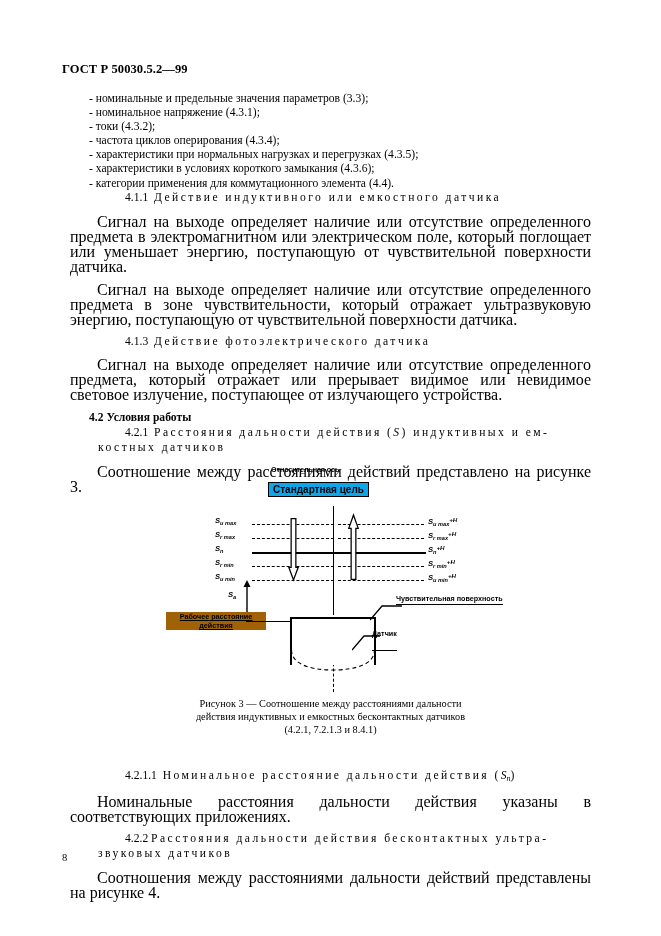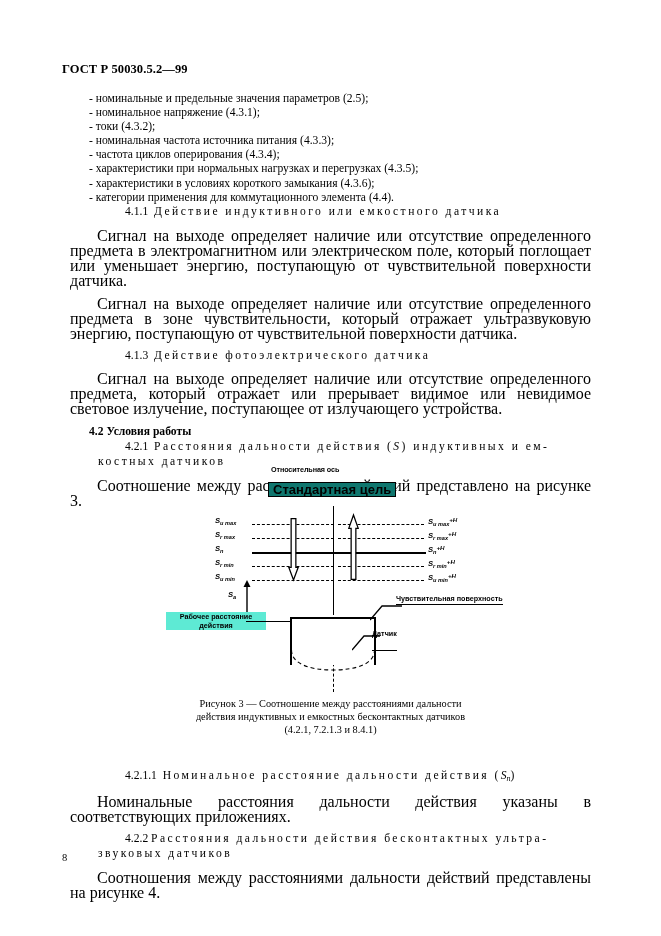--- a/index.html
+++ b/index.html
@@ -107,23 +107,23 @@
     top: 3px;
   }
   .target-box {
     position: absolute;
     left: 268px;
     top: 20px;
     border: 1.4px solid #000;
     padding: 1.5px 4px 2px 4px;
     font-family: "Liberation Sans", sans-serif;
     font-weight: bold;
-    font-size: 13px;
-    white-space: nowrap;
-    background: #0f766e;
+    font-size: 10px;
+    white-space: nowrap;
+    background: #0ea5e9;
     line-height: 9px;
   }
 
   
   .center-axis {
     position: absolute;
     left: 333px;
     top: 44px;
     width: 1.4px;
     height: 186px;
@@ -221,21 +221,22 @@
   .working-label {
     position: absolute;
     left: 166px;
     top: 150px;
     width: 100px;
     text-align: center;
     font-family: "Liberation Sans", sans-serif;
     font-weight: bold;
     font-size: 7.2px;
     line-height: 9px;
-    background: #5eead4;
+    background: #a16207;
+    text-decoration: underline;
   }
 
   .sens-surface-label {
     position: absolute;
     left: 396px;
     top: 132px;
     font-family: "Liberation Sans", sans-serif;
     font-weight: bold;
     font-size: 7.2px;
     white-space: nowrap;
@@ -283,24 +284,23 @@
 </style>
 </head>
 <body>
 
 <div class="page">
 
   <div class="std-header">ГОСТ Р 50030.5.2—99</div>
 
   <div class="content">
 
-    <div class="bullet-line">- номинальные и предельные значения параметров (2.5);</div>
+    <div class="bullet-line">- номинальные и предельные значения параметров (3.3);</div>
     <div class="bullet-line">- номинальное напряжение (4.3.1);</div>
     <div class="bullet-line">- токи (4.3.2);</div>
-    <div class="bullet-line">- номинальная частота источника питания (4.3.3);</div>
     <div class="bullet-line">- частота циклов оперирования (4.3.4);</div>
     <div class="bullet-line">- характеристики при нормальных нагрузках и перегрузках (4.3.5);</div>
     <div class="bullet-line">- характеристики в условиях короткого замыкания (4.3.6);</div>
     <div class="bullet-line">- категории применения для коммутационного элемента (4.4).</div>
 
     <div class="clause-head">
       <span class="clause-num">4.1.1</span><span class="spaced" style="letter-spacing:0">&nbsp;&nbsp;</span><span class="spaced">Действие индуктивного или емкостного датчика</span>
     </div>
     <p class="para">Сигнал на выходе определяет наличие или отсутствие определенного предмета в электромагнитном или электрическом поле, который поглощает или уменьшает энергию, поступающую от чувствительной поверхности датчика.</p>
 

